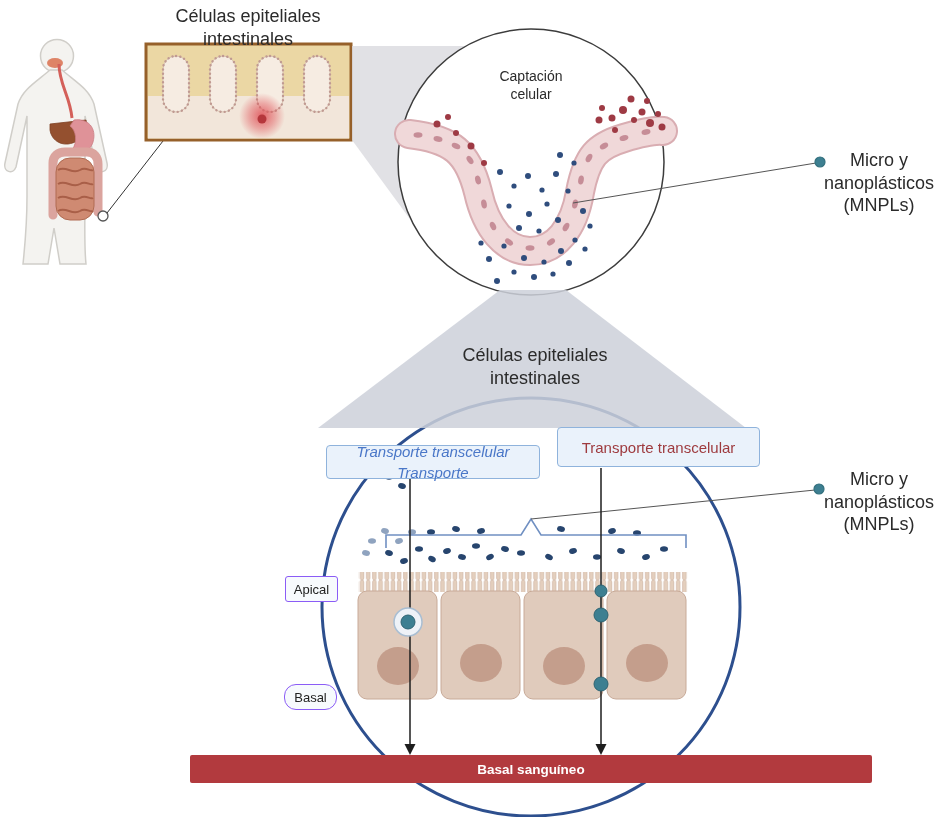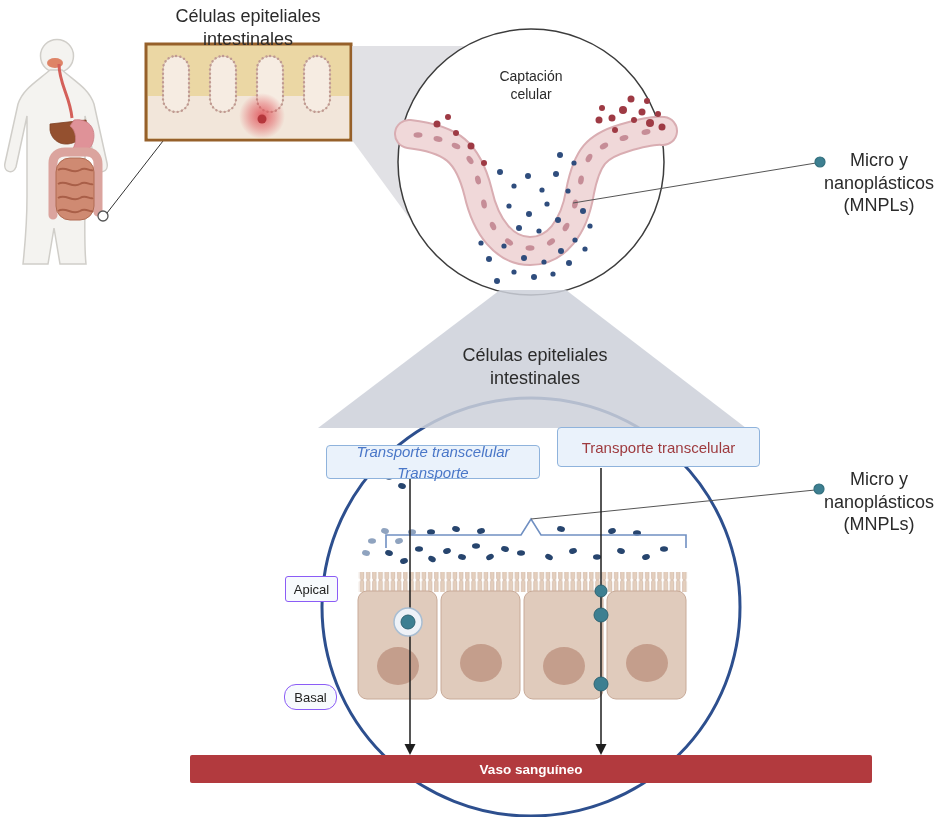--- a/index.html
+++ b/index.html
@@ -309,21 +309,21 @@
 
   <div class="side-tag" style="left:285px; top:576px;">
     <span>Apical</span>
   </div>
 
   <div class="side-tag" style="left:284px; top:684px;border-radius:12px;">
     <span>Basal</span>
   </div>
 
   <div class="vessel">
-    <span>Vaso sanguíneo</span>
+    <span>Basal sanguíneo</span>
   </div>
 
   <div class="label" style="left:812px; top:468px; width:134px;">
     <span>Micro y</span>
     <span>nanoplásticos</span>
     <span>(MNPLs)</span>
   </div>
 
 </div>
 

